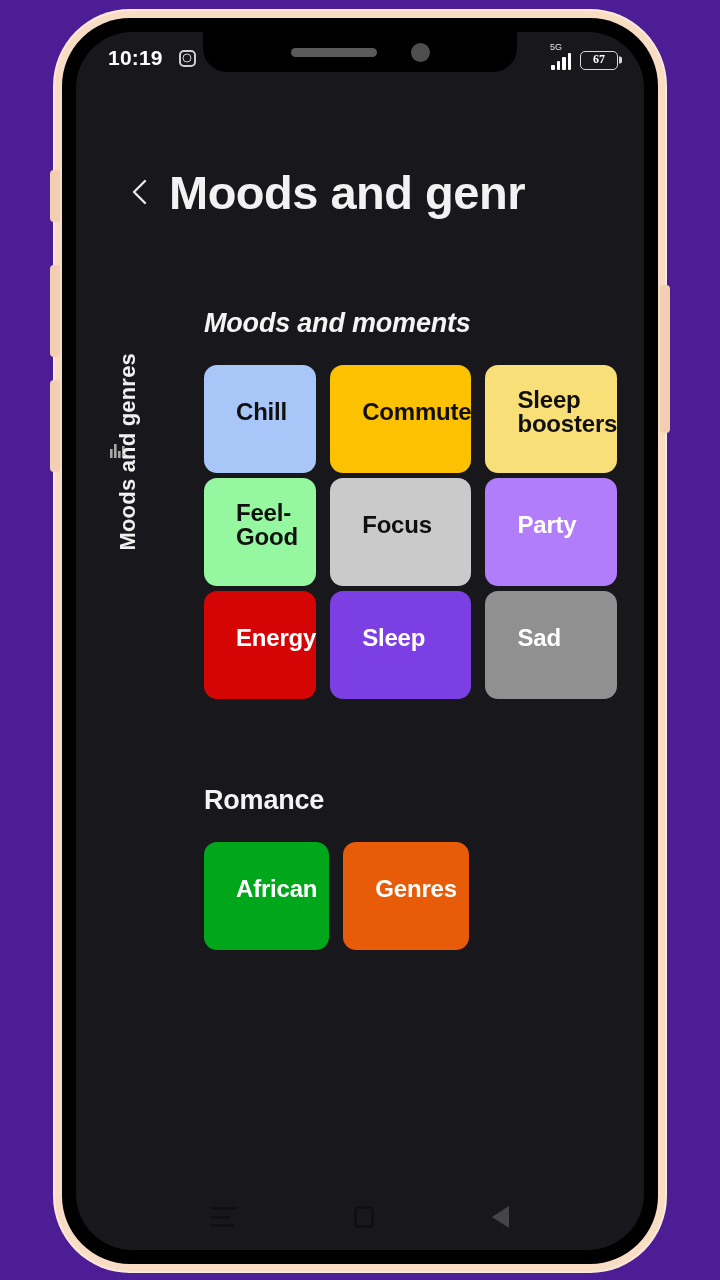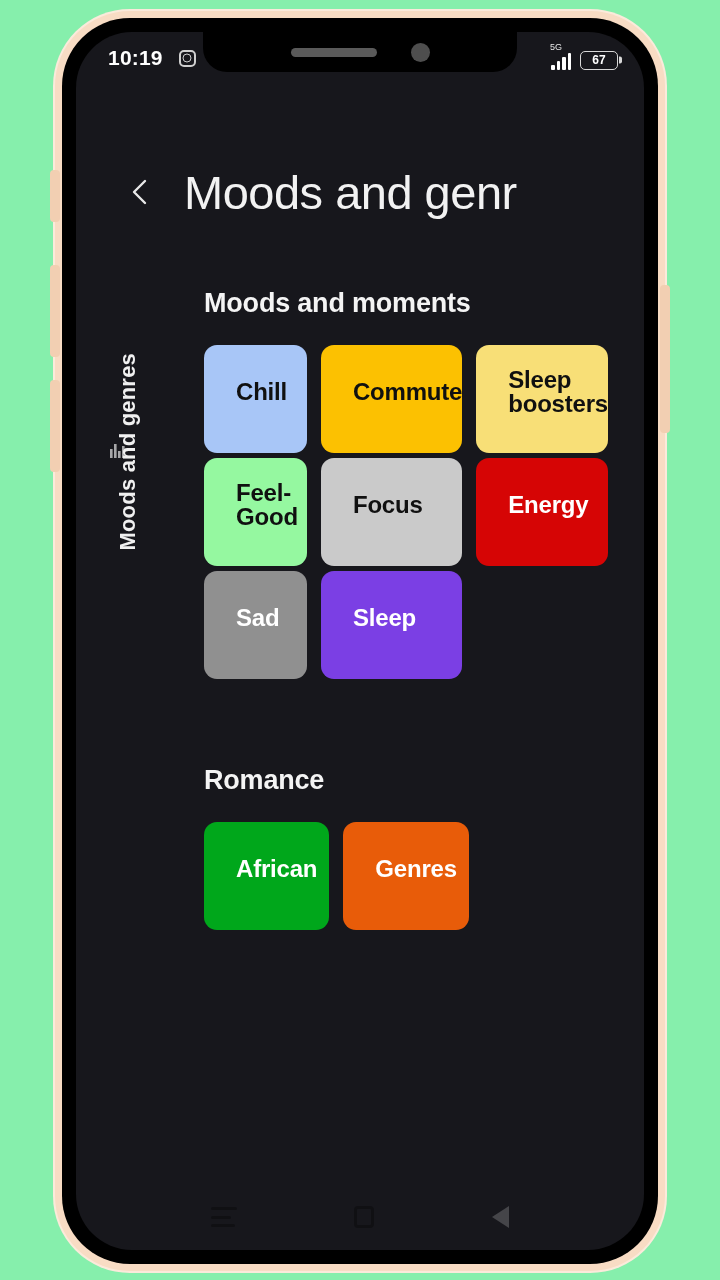--- a/index.html
+++ b/index.html
@@ -9,21 +9,21 @@
     height: 1280px;
     background: #ffffff;
     font-family: "Liberation Sans", sans-serif;
     overflow: hidden;
   }
 
   #stage {
     position: relative;
     width: 720px;
     height: 1280px;
-    background: #86efac;
+    background: #4c1d95;
   }
 
   
   .phone-frame {
     position: absolute;
     left: 62px;
     top: 18px;
     width: 596px;
     height: 1246px;
     background: #000000;
@@ -163,23 +163,23 @@
   .bars i:nth-child(2) { height: 9px; }
   .bars i:nth-child(3) { height: 13px; }
   .bars i:nth-child(4) { height: 17px; }
 
   .battery {
     width: 38px;
     height: 19px;
     border: 1.8px solid #d8d8d8;
     border-radius: 5px;
     display: flex;
-    align-items: center;
     justify-content: center;
     position: relative;
+    font-family: Liberation Serif, serif;
   }
   .battery::after {
     content: "";
     position: absolute;
     right: -4.5px;
     top: 50%;
     transform: translateY(-50%);
     width: 3px;
     height: 7px;
     background: #d8d8d8;
@@ -208,25 +208,25 @@
     height: 34px;
     flex: 0 0 auto;
     display: flex;
     align-items: center;
     justify-content: center;
     cursor: pointer;
   }
   .back-chevron svg { display: block; }
   .app-title {
     font-size: 47px;
-    font-weight: normal;
+    font-weight: bold;
     color: #f2f2f2;
     letter-spacing: -0.5px;
     white-space: nowrap;
-    margin-left: 26px;
+    margin-left: 11px;
     overflow: hidden;
   }
 
   
   .rail {
     position: absolute;
     left: 20px;
     top: 270px;
     width: 64px;
     height: 300px;
@@ -264,21 +264,21 @@
     overflow: hidden;
   }
 
   .section-title {
     font-size: 27px;
     font-weight: bold;
     color: #f4f4f4;
     letter-spacing: -0.2px;
     margin: 86px 0 26px 18px;
   }
-  .section-title.first { margin-top: 48px; }
+  .section-title.first { margin-top: 68px; font-style: italic; }
 
   .grid {
     display: grid;
     grid-template-columns: 1fr 1fr 1fr;
     gap: 5px 14px;
     padding: 0 12px 0 18px;
   }
 
   .card {
     height: 108px;
@@ -412,28 +412,31 @@
         </div>
         <div class="card" style="background:#F8DF77">
           <span class="card-label" style="color:#101010">Sleep boosters</span>
         </div>
         <div class="card" style="background:#95F8A0">
           <span class="card-label" style="color:#101010">Feel-Good</span>
         </div>
         <div class="card" style="background:#CACACA">
           <span class="card-label" style="color:#101010">Focus</span>
         </div>
+        <div class="card" style="background:#B27DFA">
+          <span class="card-label" style="color:#FFFFFF">Party</span>
+        </div>
         <div class="card" style="background:#D60505">
           <span class="card-label" style="color:#FFFFFF">Energy</span>
         </div>
+        <div class="card" style="background:#7B3FE4">
+          <span class="card-label" style="color:#FFFFFF">Sleep</span>
+        </div>
         <div class="card" style="background:#909090">
           <span class="card-label" style="color:#FFFFFF">Sad</span>
-        </div>
-        <div class="card" style="background:#7B3FE4">
-          <span class="card-label" style="color:#FFFFFF">Sleep</span>
         </div>
       </div>
 
       <div class="section-title">Romance</div>
       <div class="grid">
         <div class="card" style="background:#00A71B">
           <span class="card-label" style="color:#FFFFFF">African</span>
         </div>
         <div class="card" style="background:#E85C09">
           <span class="card-label" style="color:#FFFFFF">Genres</span>

